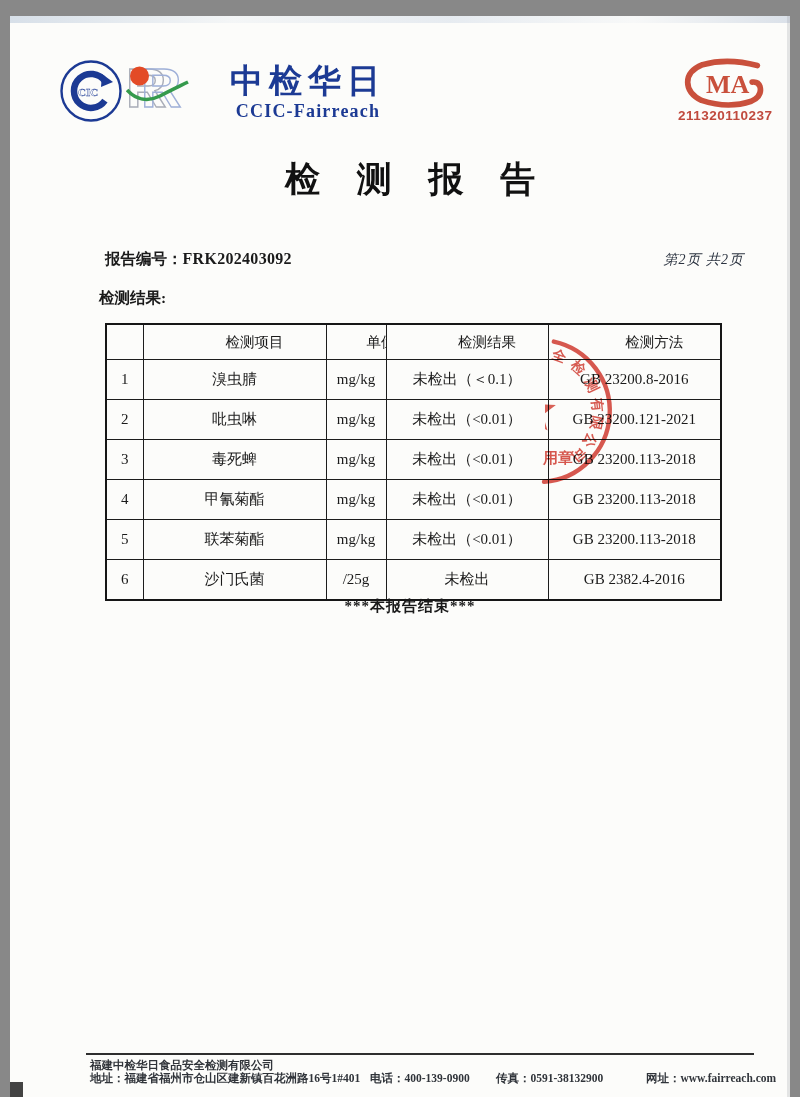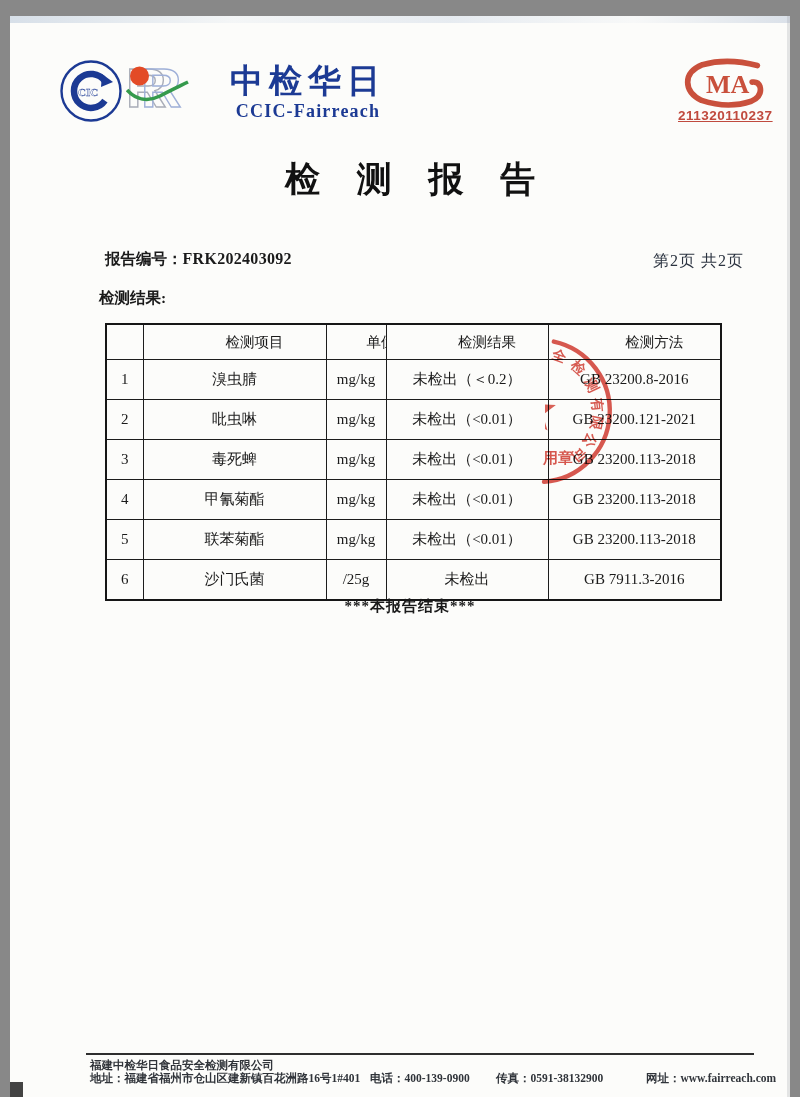--- a/index.html
+++ b/index.html
@@ -18,29 +18,29 @@
 
   
   .logo-ccic{position:absolute;left:48px;top:42px;}
   .logo-r{position:absolute;left:116px;top:44px;}
   .brand{position:absolute;left:183px;top:46px;width:230px;text-align:center;}
   .brand-cn{font-size:33px;font-weight:700;letter-spacing:6px;color:#1c3a94;line-height:38px;white-space:nowrap;}
   .brand-en{font-size:18px;font-weight:700;letter-spacing:1.2px;color:#1c3a94;line-height:20px;margin-top:1px;}
   .logo-cma{position:absolute;left:672px;top:40px;}
   .cma-number{position:absolute;left:668px;top:92px;width:94px;text-align:center;
     font-size:13.5px;font-weight:700;color:#c04a3e;letter-spacing:.5px;
-    font-family:"Liberation Sans",sans-serif;text-decoration:underline;}
+    font-family:"Liberation Sans",sans-serif;}
 
   .doc-title{position:absolute;left:0;top:140px;width:800px;text-align:center;
     font-size:35px;font-weight:700;letter-spacing:14px;text-indent:14px;color:#111;}
 
   .report-line{position:absolute;left:95px;top:233px;font-size:16px;white-space:nowrap;}
   .report-label{font-weight:700;font-size:15.5px;}
   .report-no{font-weight:600;letter-spacing:.3px;}
-  .page-info{position:absolute;right:46px;top:235px;font-size:16px;color:#2b3340;letter-spacing:1px;}
+  .page-info{position:absolute;right:46px;top:235px;font-size:14px;color:#2b3340;letter-spacing:1px;font-style:italic;}
   .section-label{position:absolute;left:89px;top:272px;font-size:15.5px;font-weight:700;}
 
   
   table.results{position:absolute;left:95px;top:307px;width:615px;border-collapse:collapse;
     table-layout:fixed;}
   table.results th,table.results td{
     border:1.6px solid #1c1c1c;text-align:center;vertical-align:middle;
     font-size:15px;padding:0;overflow:hidden;white-space:nowrap;}
   table.results th{height:34px;font-weight:400;font-size:14.5px;padding-left:40px;}
   table.results td{height:39px;}
@@ -117,21 +117,21 @@
       <th>序号</th>
       <th>检测项目</th>
       <th>单位</th>
       <th>检测结果</th>
       <th>检测方法</th>
     </tr>
     <tr>
       <td>1</td>
       <td>溴虫腈</td>
       <td>mg/kg</td>
-      <td>未检出（＜0.2）</td>
+      <td>未检出（＜0.1）</td>
       <td>GB 23200.8-2016</td>
     </tr>
     <tr>
       <td>2</td>
       <td>吡虫啉</td>
       <td>mg/kg</td>
       <td>未检出（&lt;0.01）</td>
       <td>GB 23200.121-2021</td>
     </tr>
     <tr>
@@ -153,21 +153,21 @@
       <td>联苯菊酯</td>
       <td>mg/kg</td>
       <td>未检出（&lt;0.01）</td>
       <td>GB 23200.113-2018</td>
     </tr>
     <tr>
       <td>6</td>
       <td>沙门氏菌</td>
       <td>/25g</td>
       <td>未检出</td>
-      <td>GB 7911.3-2016</td>
+      <td>GB 2382.4-2016</td>
     </tr>
   </tbody>
     </table>
 
   <div class="end-note">***本报告结束***</div>
 
   <svg class="stamp" width="200" height="200" viewBox="0 0 200 200">
     <defs>
       <clipPath id="starclip">
           <rect x="95" y="64" width="40" height="52"></rect>

